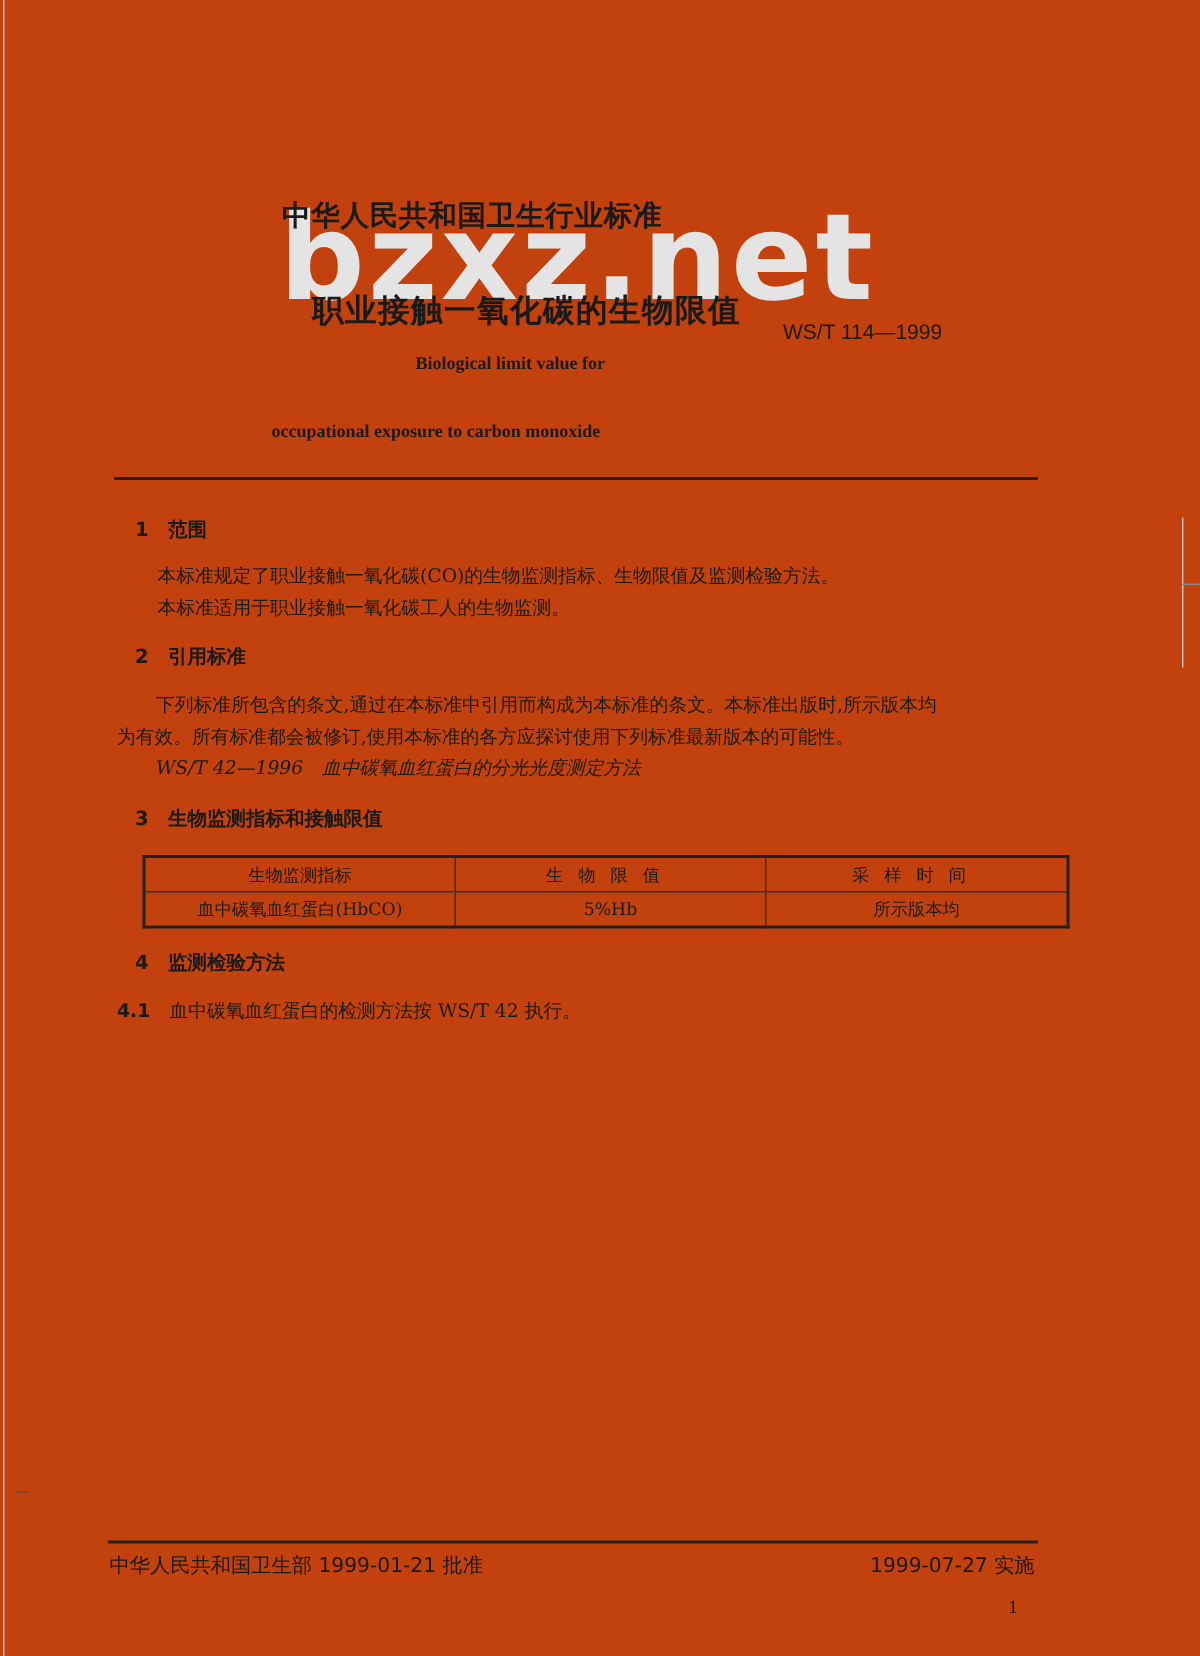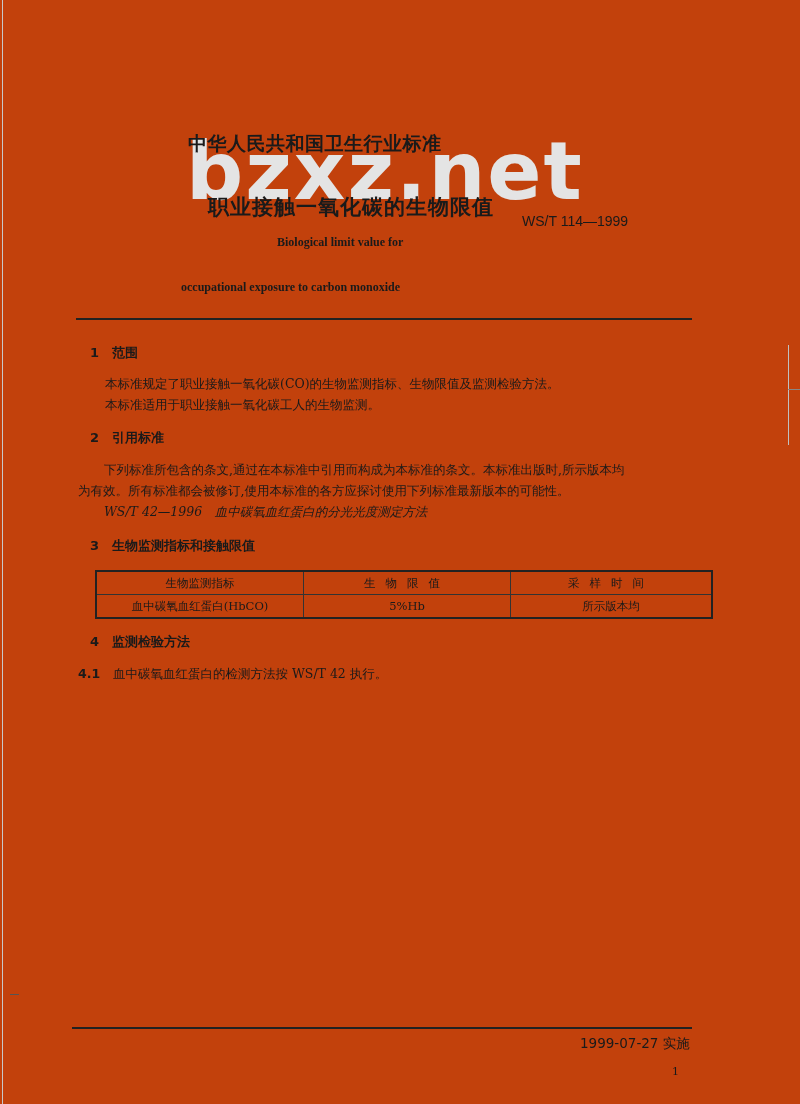--- a/index.html
+++ b/index.html
@@ -91,15 +91,16 @@
     </table>
 
   <div class="h" style="top:633px;">
     <span class="num">4</span><span>监测检验方法</span>
   </div>
   <div class="p" style="left:78px; top:664px;">
     <span style="font-family:'DejaVu Sans',sans-serif; font-weight:bold; display:inline-block; width:35px;">4.1</span><span>血中碳氧血红蛋白的检测方法按 WS/T 42 执行。</span>
   </div>
 
   <div class="rule-bottom"></div>
+  <div class="footer-left">中华人民共和国卫生部 1999-01-21 批准</div>
   <div class="footer-right">1999-07-27 实施</div>
   <div class="page-num">1</div>
 </div>
 
 </body></html>

